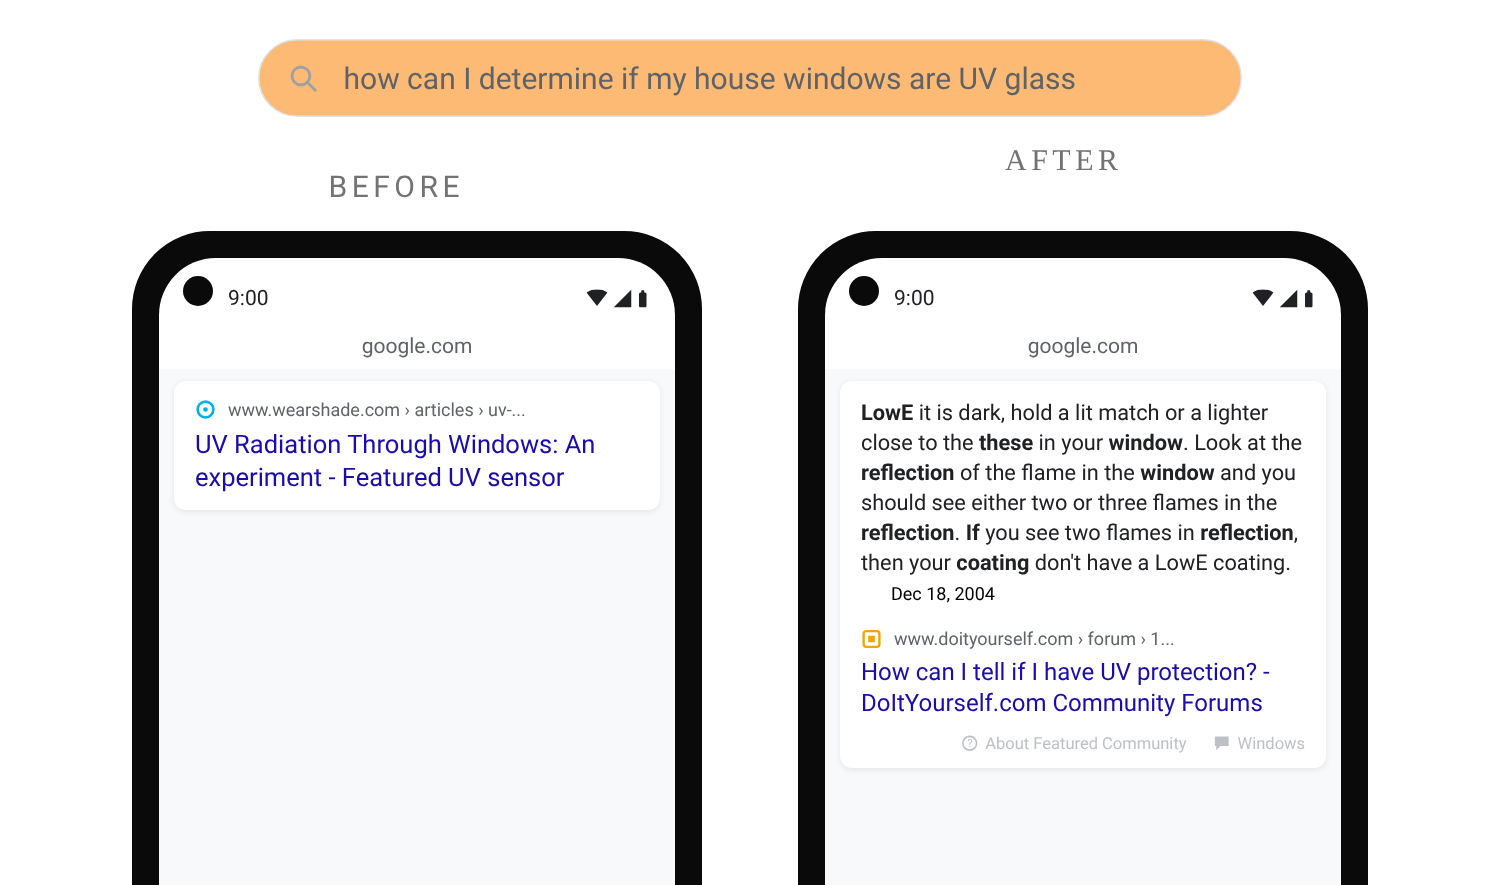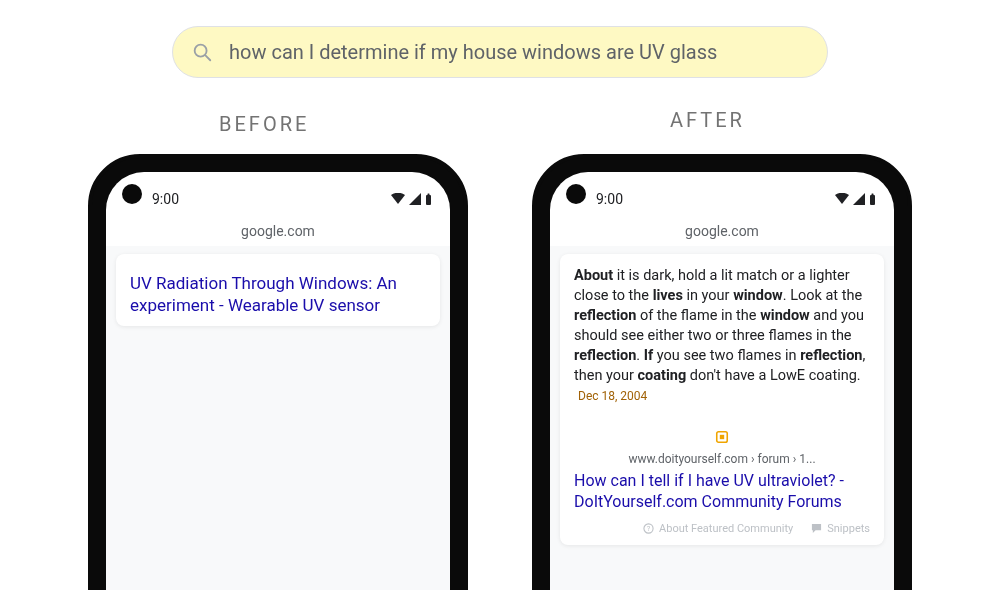--- a/index.html
+++ b/index.html
@@ -24,21 +24,21 @@
     position: absolute;
     top: 26px;
     left: 172px;
     width: 656px;
     height: 52px;
     border: 1px solid #dfe1e5;
     border-radius: 26px;
     display: flex;
     align-items: center;
     padding: 0 18px;
-    background: #fef9c3;
+    background: #fdba74;
   }
   .search-icon {
     width: 22px;
     height: 22px;
     flex: 0 0 auto;
   }
   .search-text {
     margin-left: 16px;
     font-size: 20px;
     color: #5f6368;
@@ -46,21 +46,21 @@
   }
 
   .col-label {
     position: absolute;
     font-size: 20px;
     letter-spacing: 3px;
     color: #737373;
     font-weight: 400;
   }
   .label-before { top: 112px; left: 219px; }
-  .label-after  { top: 108px; left: 670px; }
+  .label-after  { top: 96px; left: 670px; font-family: Liberation Serif, serif; }
 
   
   .phone {
     position: absolute;
     top: 154px;
     width: 380px;
     height: 436px;
     overflow: hidden;
   }
   .phone-left  { left: 88px; }
@@ -160,23 +160,23 @@
     line-height: 18px;
     margin-top: 6px;
   }
 
   .featured-snippet {
     color: #202124;
     font-size: 14.5px;
     line-height: 20px;
   }
   .featured-snippet .date {
-    color: #a16207;
+    color: #000000;
     font-size: 12px;
-    margin-left: 4px;
+    margin-left: 20px;
   }
 
   .result-title-after {
     display: block;
     color: #1a0dab;
     font-size: 16px;
     line-height: 21px;
     margin-top: 4px;
   }
 
@@ -187,21 +187,21 @@
     margin-top: 10px;
     font-size: 11px;
     color: #bdc1c6;
   }
   .footer-item {
     display: flex;
     align-items: center;
     gap: 5px;
   }
 
-  .mt-10 { margin-top: 24px; flex-direction: column; }
+  .mt-10 { margin-top: 13px; }
 </style>
 </head>
 <body>
 
 <div class="canvas">
 
   <div class="search-pill">
     <svg class="search-icon" viewBox="0 0 24 24">
       <circle cx="10.5" cy="10.5" r="6.5" fill="none" stroke="#9aa0a6" stroke-width="2"></circle>
       <line x1="16" y1="16" x2="21" y2="21" stroke="#9aa0a6" stroke-width="2" stroke-linecap="round"></line>
@@ -232,21 +232,28 @@
             </svg>
           </span>
         </div>
 
         <div class="address-bar">
           <span>google.com</span>
         </div>
 
         <div class="results-area">
           <div class="card">
-            <a class="result-title">UV Radiation Through Windows: An experiment - Wearable UV sensor</a>
+            <div class="breadcrumb-row">
+              <svg class="favicon" viewBox="0 0 16 16">
+                <circle cx="8" cy="8" r="6" fill="none" stroke="#00b3e6" stroke-width="2"></circle>
+                <circle cx="8" cy="8" r="1.8" fill="#00b3e6"></circle>
+              </svg>
+              <span>www.wearshade.com › articles › uv-...</span>
+            </div>
+            <a class="result-title">UV Radiation Through Windows: An experiment - Featured UV sensor</a>
           </div>
         </div>
       </div>
     </div>
   </div>
 
   <div class="phone phone-right">
     <div class="phone-outer">
       <div class="phone-inner">
         <div class="camera"></div>
@@ -267,46 +274,46 @@
           </span>
         </div>
 
         <div class="address-bar">
           <span>google.com</span>
         </div>
 
         <div class="results-area">
           <div class="card">
             <div class="featured-snippet">
-              <b>About</b> it is dark, hold a lit match or a lighter close to the <b>lives</b> in your <b>window</b>. Look at the <b>reflection</b> of the flame in the <b>window</b> and you should see either two or three flames in the <b>reflection</b>. <b>If</b> you see two flames in <b>reflection</b>, then your <b>coating</b> don't have a LowE coating.
+              <b>LowE</b> it is dark, hold a lit match or a lighter close to the <b>these</b> in your <b>window</b>. Look at the <b>reflection</b> of the flame in the <b>window</b> and you should see either two or three flames in the <b>reflection</b>. <b>If</b> you see two flames in <b>reflection</b>, then your <b>coating</b> don't have a LowE coating.
               <span class="date">Dec 18, 2004</span>
             </div>
 
             <div class="breadcrumb-row mt-10">
               <svg class="favicon" viewBox="0 0 16 16">
                 <rect x="2" y="2" width="12" height="12" rx="2" fill="none" stroke="#f0a500" stroke-width="1.8"></rect>
                 <rect x="5.5" y="5.5" width="5" height="5" fill="#f0a500"></rect>
               </svg>
               <span>www.doityourself.com › forum › 1...</span>
             </div>
-            <a class="result-title-after">How can I tell if I have UV ultraviolet? - DoItYourself.com Community Forums</a>
+            <a class="result-title-after">How can I tell if I have UV protection? - DoItYourself.com Community Forums</a>
 
             <div class="card-footer">
               <div class="footer-item">
                 <svg width="11" height="11" viewBox="0 0 12 12">
                   <circle cx="6" cy="6" r="5" fill="none" stroke="#bdc1c6" stroke-width="1.2"></circle>
                   <text x="6" y="9" text-anchor="middle" font-size="8" fill="#bdc1c6">?</text>
                 </svg>
                 <span>About Featured Community</span>
               </div>
               <div class="footer-item">
                 <svg width="11" height="11" viewBox="0 0 12 12">
                   <path d="M1 1 h10 v7 h-6 l-3 3 v-3 h-1 z" fill="#bdc1c6"></path>
                 </svg>
-                <span>Snippets</span>
+                <span>Windows</span>
               </div>
             </div>
           </div>
         </div>
       </div>
     </div>
   </div>
 
 </div>
 

